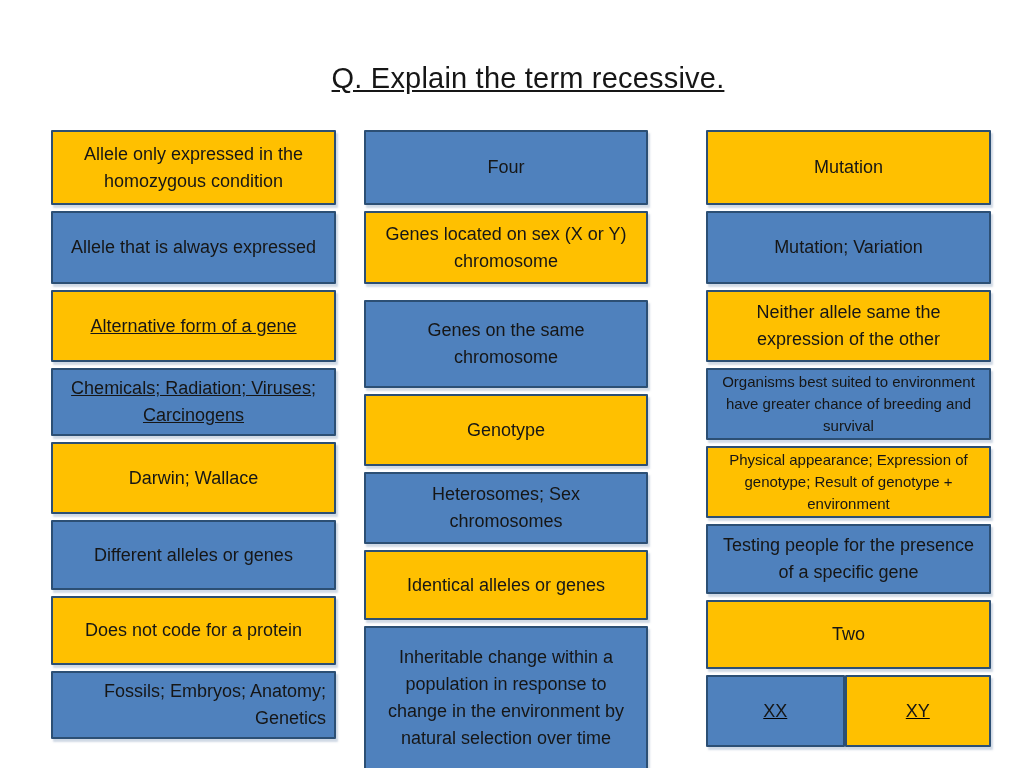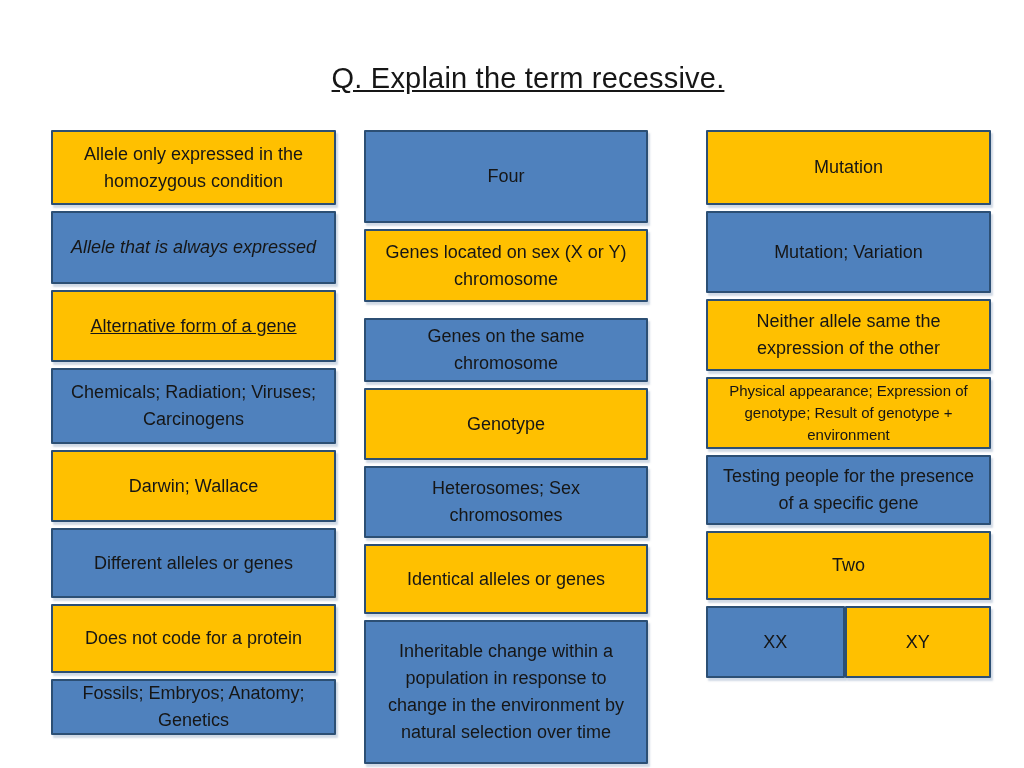--- a/index.html
+++ b/index.html
@@ -46,52 +46,54 @@
     font-size: 18px;
     line-height: 1.5;
     color: var(--text, #161616);
   }
   .box.yellow { background: var(--yellow, #ffc000); }
   .box.blue   { background: var(--blue, #4f81bd); }
   .box.small  { font-size: 15px; line-height: 1.45; padding: 2px 6px; }
   .split-row {
     display: flex;
     justify-content: space-between;
+    text-decoration: underline;
   }
   .split-row .box { margin-bottom: 0; }
 </style>
 </head>
 <body>
 
 <div class="slide">
   <h1 class="title">Q. Explain the term recessive.</h1>
   <div id="grid">
       <div class="col" style="left: 51px; width: 285px;">
         <div class="box yellow" style="height: 75px;">Allele only expressed in the homozygous condition</div>
-        <div class="box blue" style="height: 73px; font-style: italic;">Allele that is always expressed</div>
+        <div class="box blue" style="height: 73px;">Allele that is always expressed</div>
         <div class="box yellow" style="height: 72px; text-decoration: underline;">Alternative form of a gene</div>
-        <div class="box blue" style="height: 76px;">Chemicals; Radiation; Viruses; Carcinogens</div>
+        <div class="box blue" style="height: 68px; text-decoration: underline;">Chemicals; Radiation; Viruses; Carcinogens</div>
         <div class="box yellow" style="height: 72px;">Darwin; Wallace</div>
         <div class="box blue" style="height: 70px;">Different alleles or genes</div>
         <div class="box yellow" style="height: 69px;">Does not code for a protein</div>
-        <div class="box blue" style="height: 56px;">Fossils; Embryos; Anatomy; Genetics</div>
+        <div class="box blue" style="height: 68px; text-align: right;">Fossils; Embryos; Anatomy; Genetics</div>
       </div>
       <div class="col" style="left: 364px; width: 284px;">
-        <div class="box blue" style="height: 93px;">Four</div>
+        <div class="box blue" style="height: 75px;">Four</div>
         <div class="box yellow" style="height: 73px;">Genes located on sex (X or Y) chromosome</div>
-        <div class="box blue" style="height: 64px; margin-top: 16px;">Genes on the same chromosome</div>
+        <div class="box blue" style="height: 88px; margin-top: 16px;">Genes on the same chromosome</div>
         <div class="box yellow" style="height: 72px;">Genotype</div>
         <div class="box blue" style="height: 72px;">Heterosomes; Sex chromosomes</div>
         <div class="box yellow" style="height: 70px;">Identical alleles or genes</div>
         <div class="box blue" style="height: 144px;">Inheritable change within a population in response to change in the environment by natural selection over time</div>
       </div>
       <div class="col" style="left: 680px; width: 285px; padding-left: 26px;">
         <div class="box yellow" style="height: 75px;">Mutation</div>
-        <div class="box blue" style="height: 82px;">Mutation; Variation</div>
+        <div class="box blue" style="height: 73px;">Mutation; Variation</div>
         <div class="box yellow" style="height: 72px;">Neither allele same the expression of the other</div>
+        <div class="box blue small" style="height: 72px;">Organisms best suited to environment have greater chance of breeding and survival</div>
         <div class="box yellow small" style="height: 72px;">Physical appearance; Expression of genotype; Result of genotype + environment</div>
         <div class="box blue" style="height: 70px;">Testing people for the presence of a specific gene</div>
         <div class="box yellow" style="height: 69px;">Two</div>
         <div class="split-row">
           <div class="box blue" style="height: 72px; width: 140px;">XX</div>
           <div class="box yellow" style="height: 72px; width: 148px;">XY</div>
         </div>
       </div>
     </div>
 </div>

